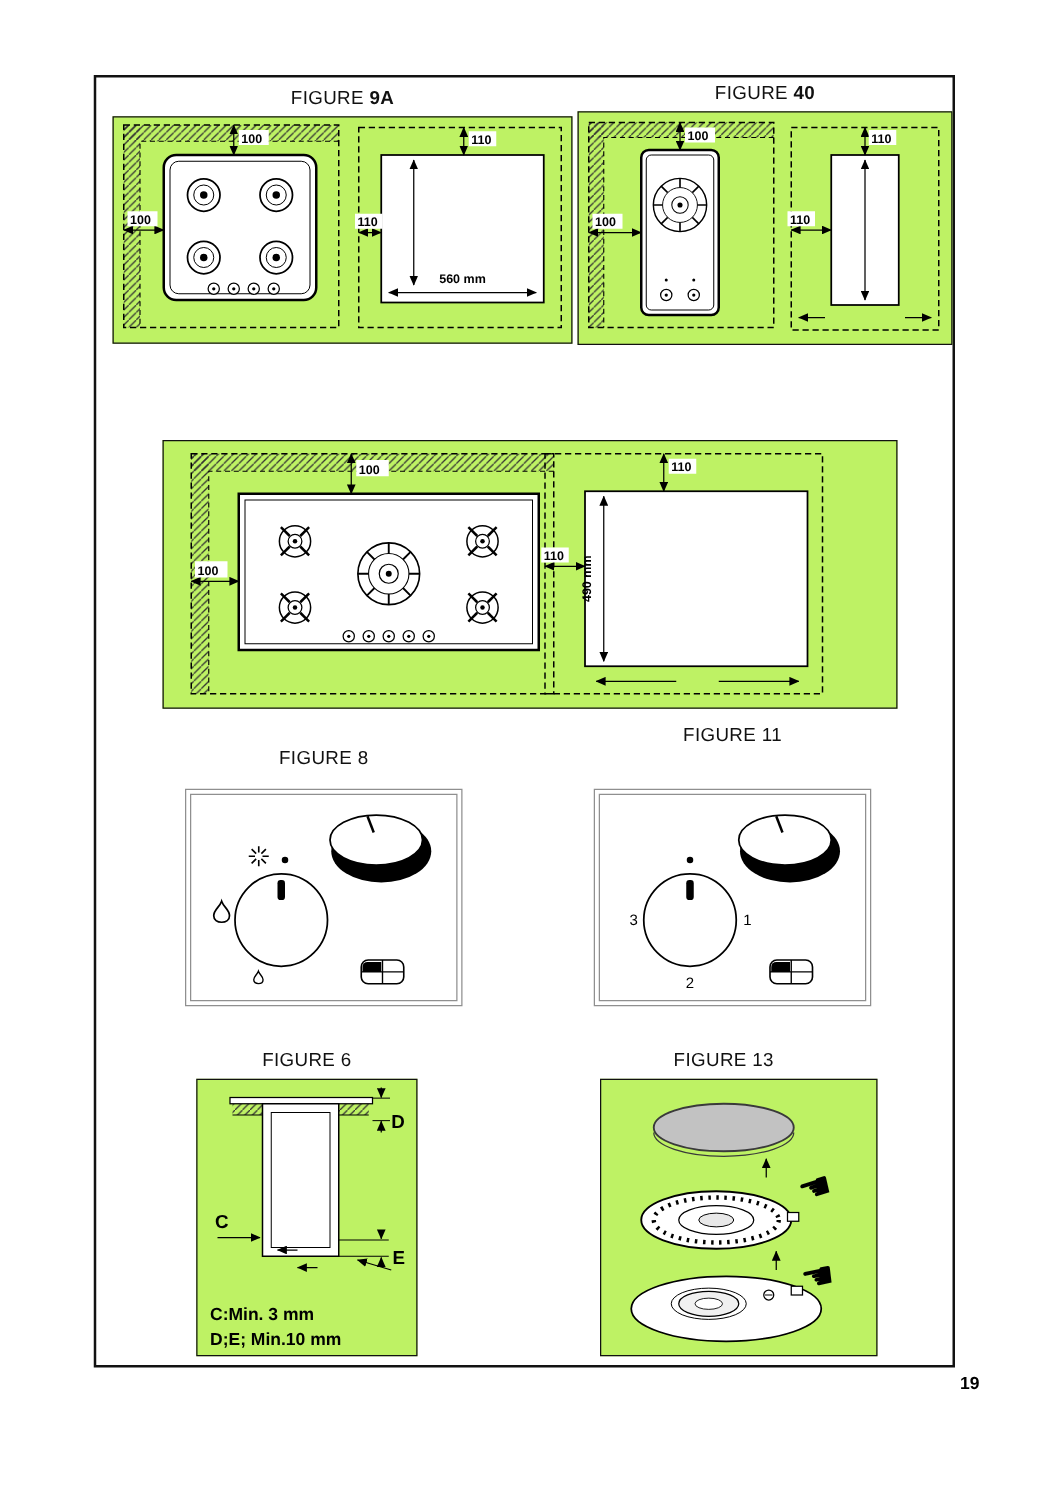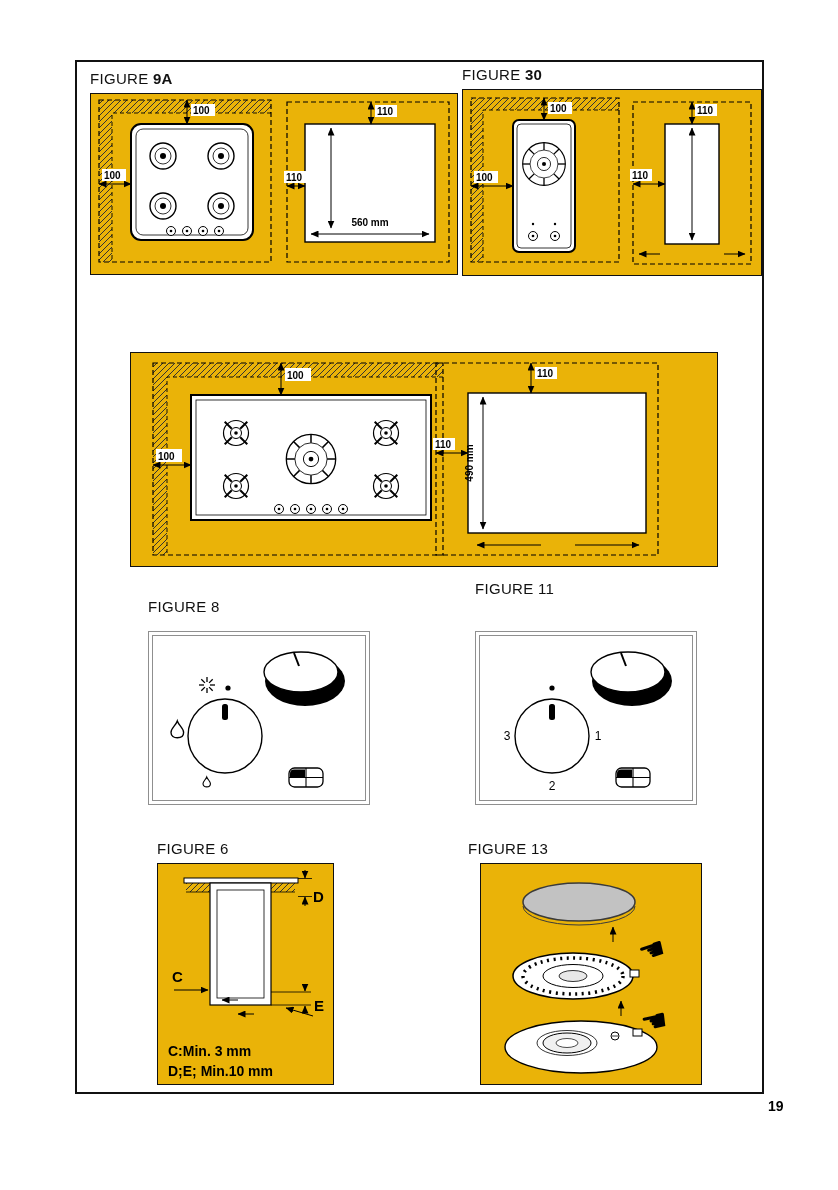--- a/index.html
+++ b/index.html
@@ -1,23 +1,23 @@
 <!DOCTYPE html>
 <html><head>
 <meta charset="utf-8">
 <style>
   * { box-sizing: border-box; }
   html, body { margin:0; padding:0; background:#ffffff; }
   .page { position:relative; width:838px; height:1190px; background:#fff;
           font-family:"Liberation Sans", sans-serif; overflow:hidden; }
   .doc-border { position:absolute; left:75px; top:60px; width:689px; height:1034px;
                 border:2px solid #111; background:#fff; }
-  .fig-title { position:absolute; font-size:15px; color:#111; letter-spacing:.3px; }
+  .fig-title { position:absolute; text-align:center; font-size:15px; color:#111; letter-spacing:.3px; }
   .fig-title .num { font-weight:700; }
-  .fig-box { position:absolute; border:1px solid #111; background:#eab308; }
+  .fig-box { position:absolute; border:1px solid #111; background:#bef264; }
   .panel2 { position:absolute; border:1px solid #8f8f8f; background:#fff; padding:3px; }
   .panel2-inner { border:1px solid #8f8f8f; height:100%; }
   svg { display:block; }
   .dim-label { font:700 10px "Liberation Sans", sans-serif; fill:#000; }
   .knob-num  { font:12px "Liberation Sans", sans-serif; fill:#000; }
   .big-label { font:700 15px "Liberation Sans", sans-serif; fill:#000; }
   .note-text { font:700 14px "Liberation Sans", sans-serif; fill:#000; }
   .hand { font:30px "DejaVu Sans", sans-serif; fill:#000; }
   .page-num { position:absolute; left:768px; top:1098px; font-size:14px; font-weight:700; color:#000; }
   .dash  { fill:none; stroke:#000; stroke-width:1.2; stroke-dasharray:5 3; }
@@ -118,21 +118,21 @@
         <line x1="196" y1="92" x2="214" y2="92" class="arrow" marker-start="url(#ahs)" marker-end="url(#ah)"></line>
         <rect x="193" y="77" width="22" height="12" class="lbox"></rect>
         <text x="195" y="87" class="dim-label">110</text>
         <line x1="240" y1="34" x2="240" y2="134" class="arrow" marker-start="url(#ahs)" marker-end="url(#ah)"></line>
         <text x="279" y="132" class="dim-label" text-anchor="middle">560 mm</text>
         <line x1="220" y1="140" x2="338" y2="140" class="arrow" marker-start="url(#ahs)" marker-end="url(#ah)"></line>
       </g>
     </svg>
   </div>
 
-  <div class="fig-title" style="left:462px;top:66px;width:300px"><span>FIGURE </span><span class="num">30</span></div>
+  <div class="fig-title" style="left:462px;top:66px;width:300px"><span>FIGURE </span><span class="num">40</span></div>
   <div class="fig-box" style="left:462px;top:89px;width:300px;height:187px">
     <svg viewBox="0 0 298 185" width="298" height="185">
       <g>
         <rect x="8" y="8" width="148" height="12" fill="url(#hatch)"></rect>
         <rect x="8" y="8" width="12" height="164" fill="url(#hatch)"></rect>
         <rect x="8" y="8" width="148" height="164" class="dash"></rect>
         <polyline points="156,20 20,20 20,172" class="dash2"></polyline>
         <g>
           <rect x="50" y="30" width="62" height="132" rx="6" fill="#fff" stroke="#000" stroke-width="2"></rect>
           <rect x="54" y="34" width="54" height="124" rx="4" fill="none" stroke="#000" stroke-width="0.8"></rect>

